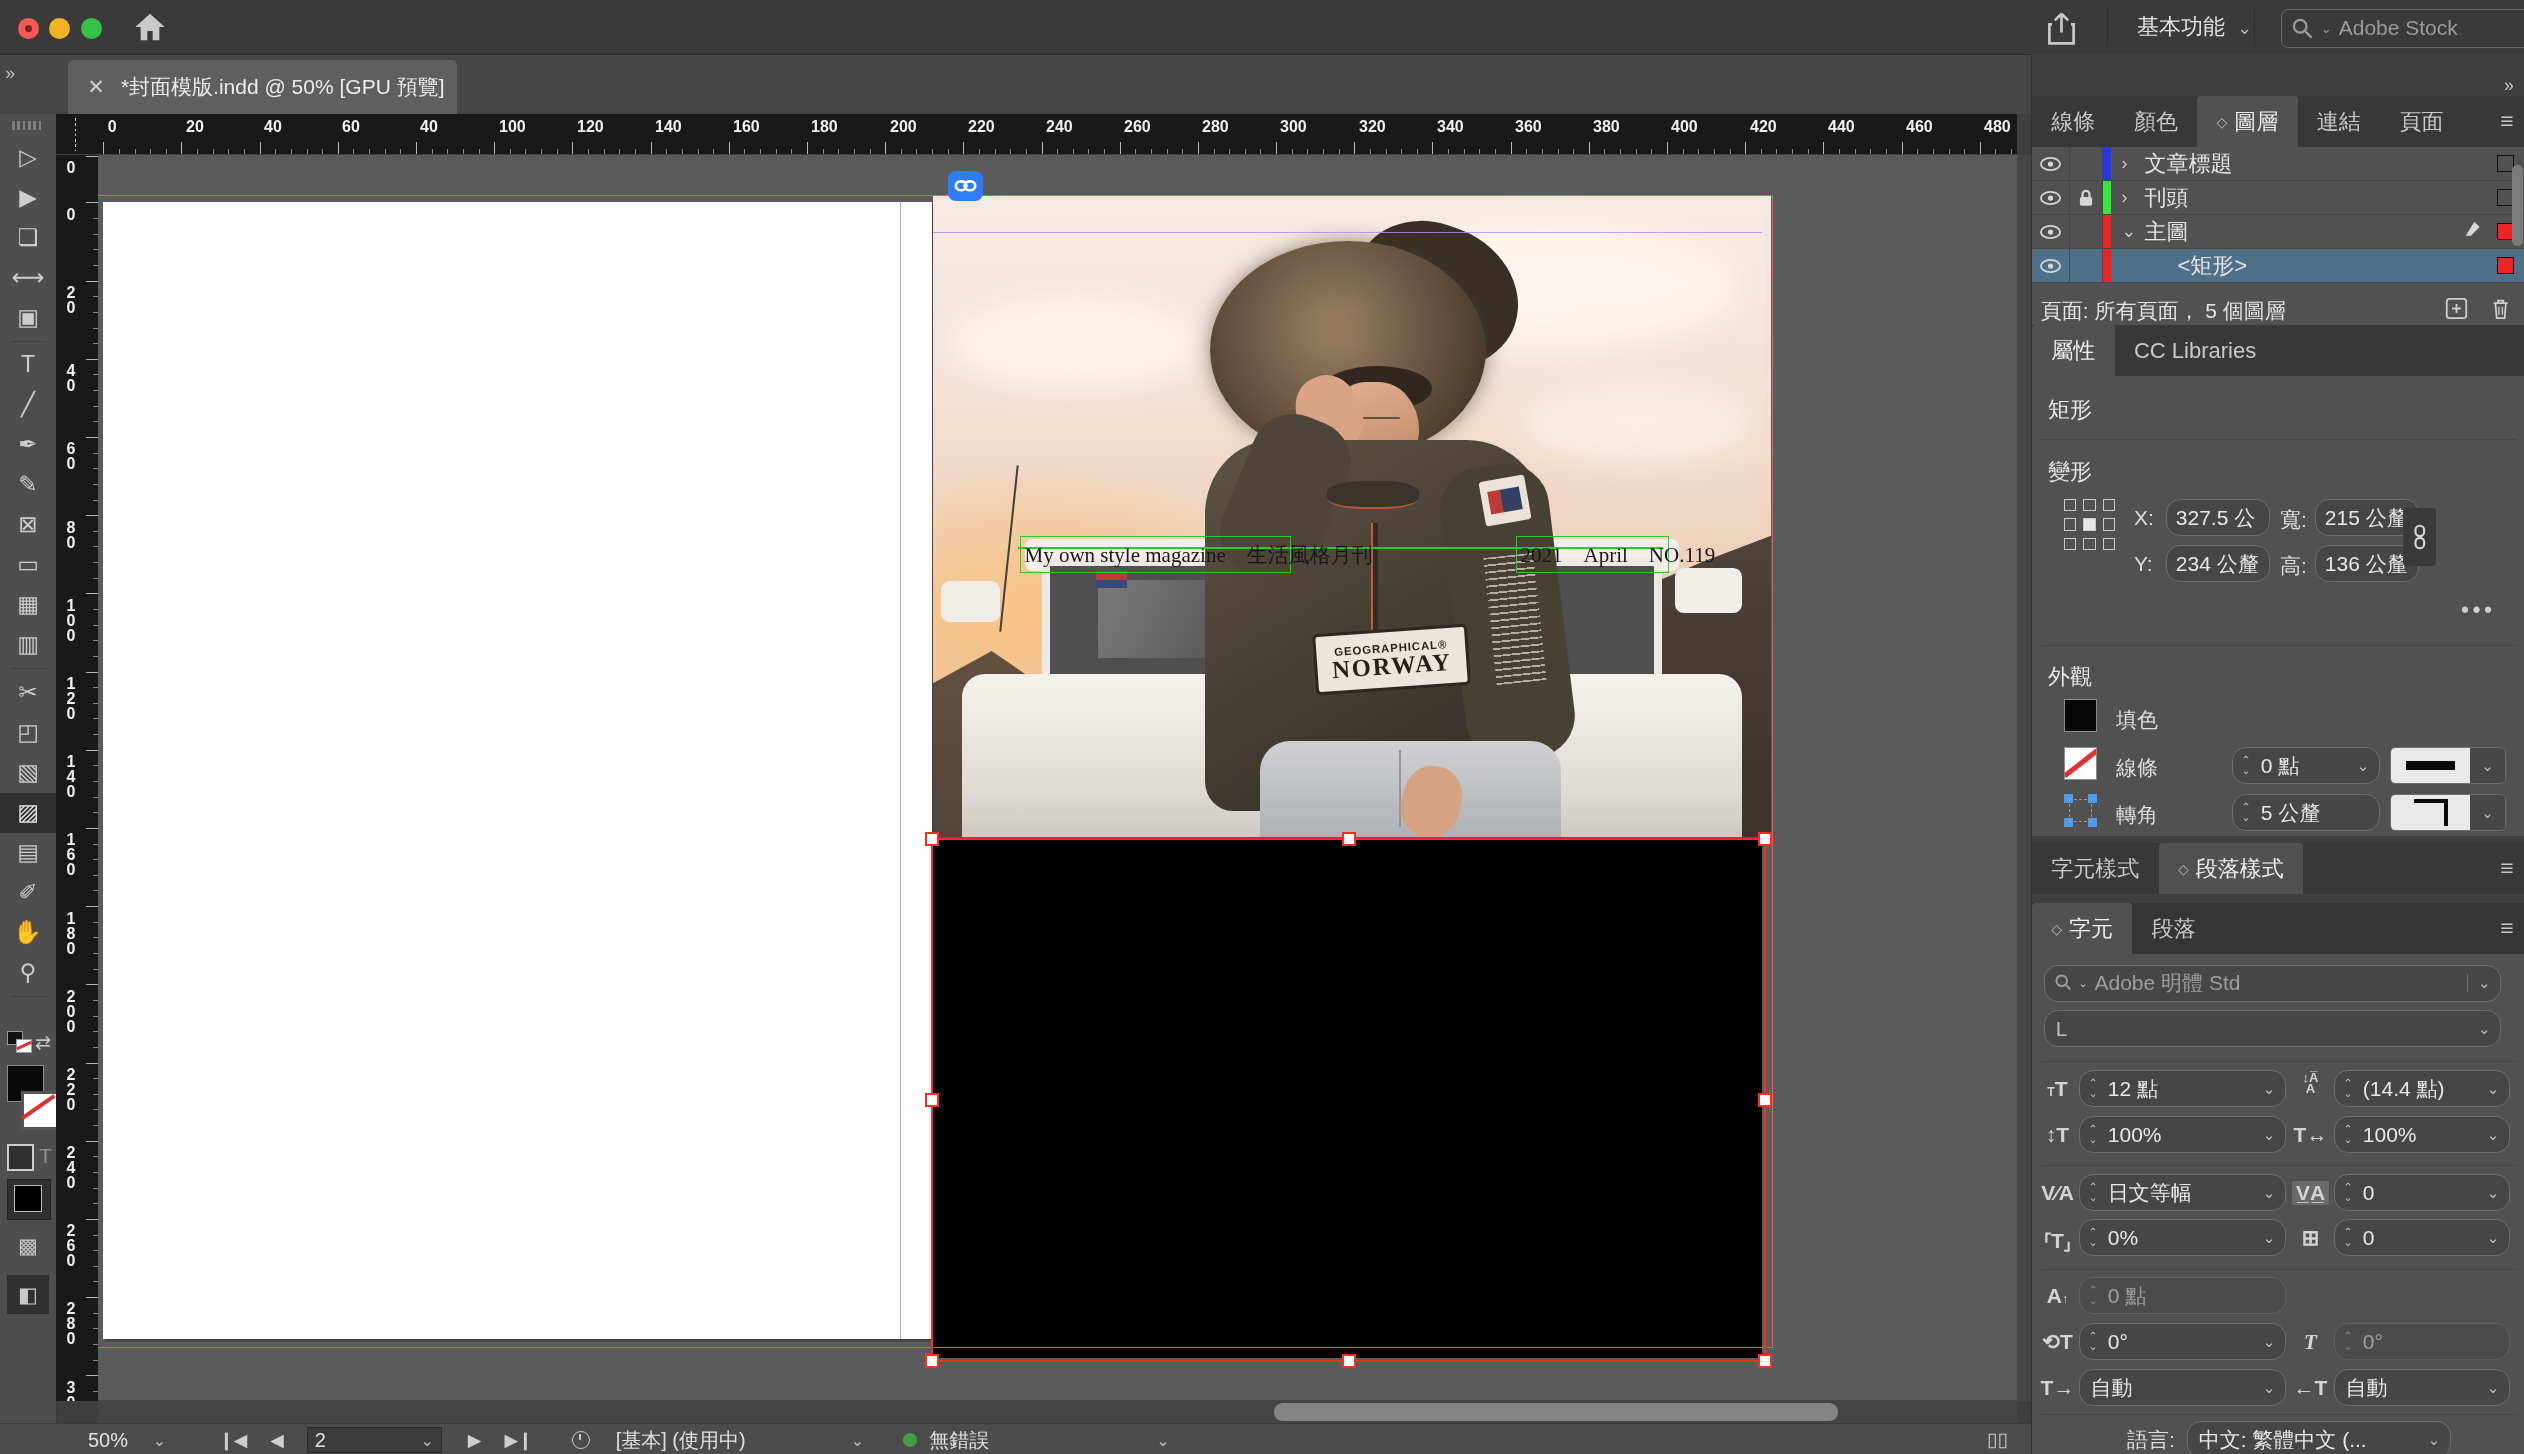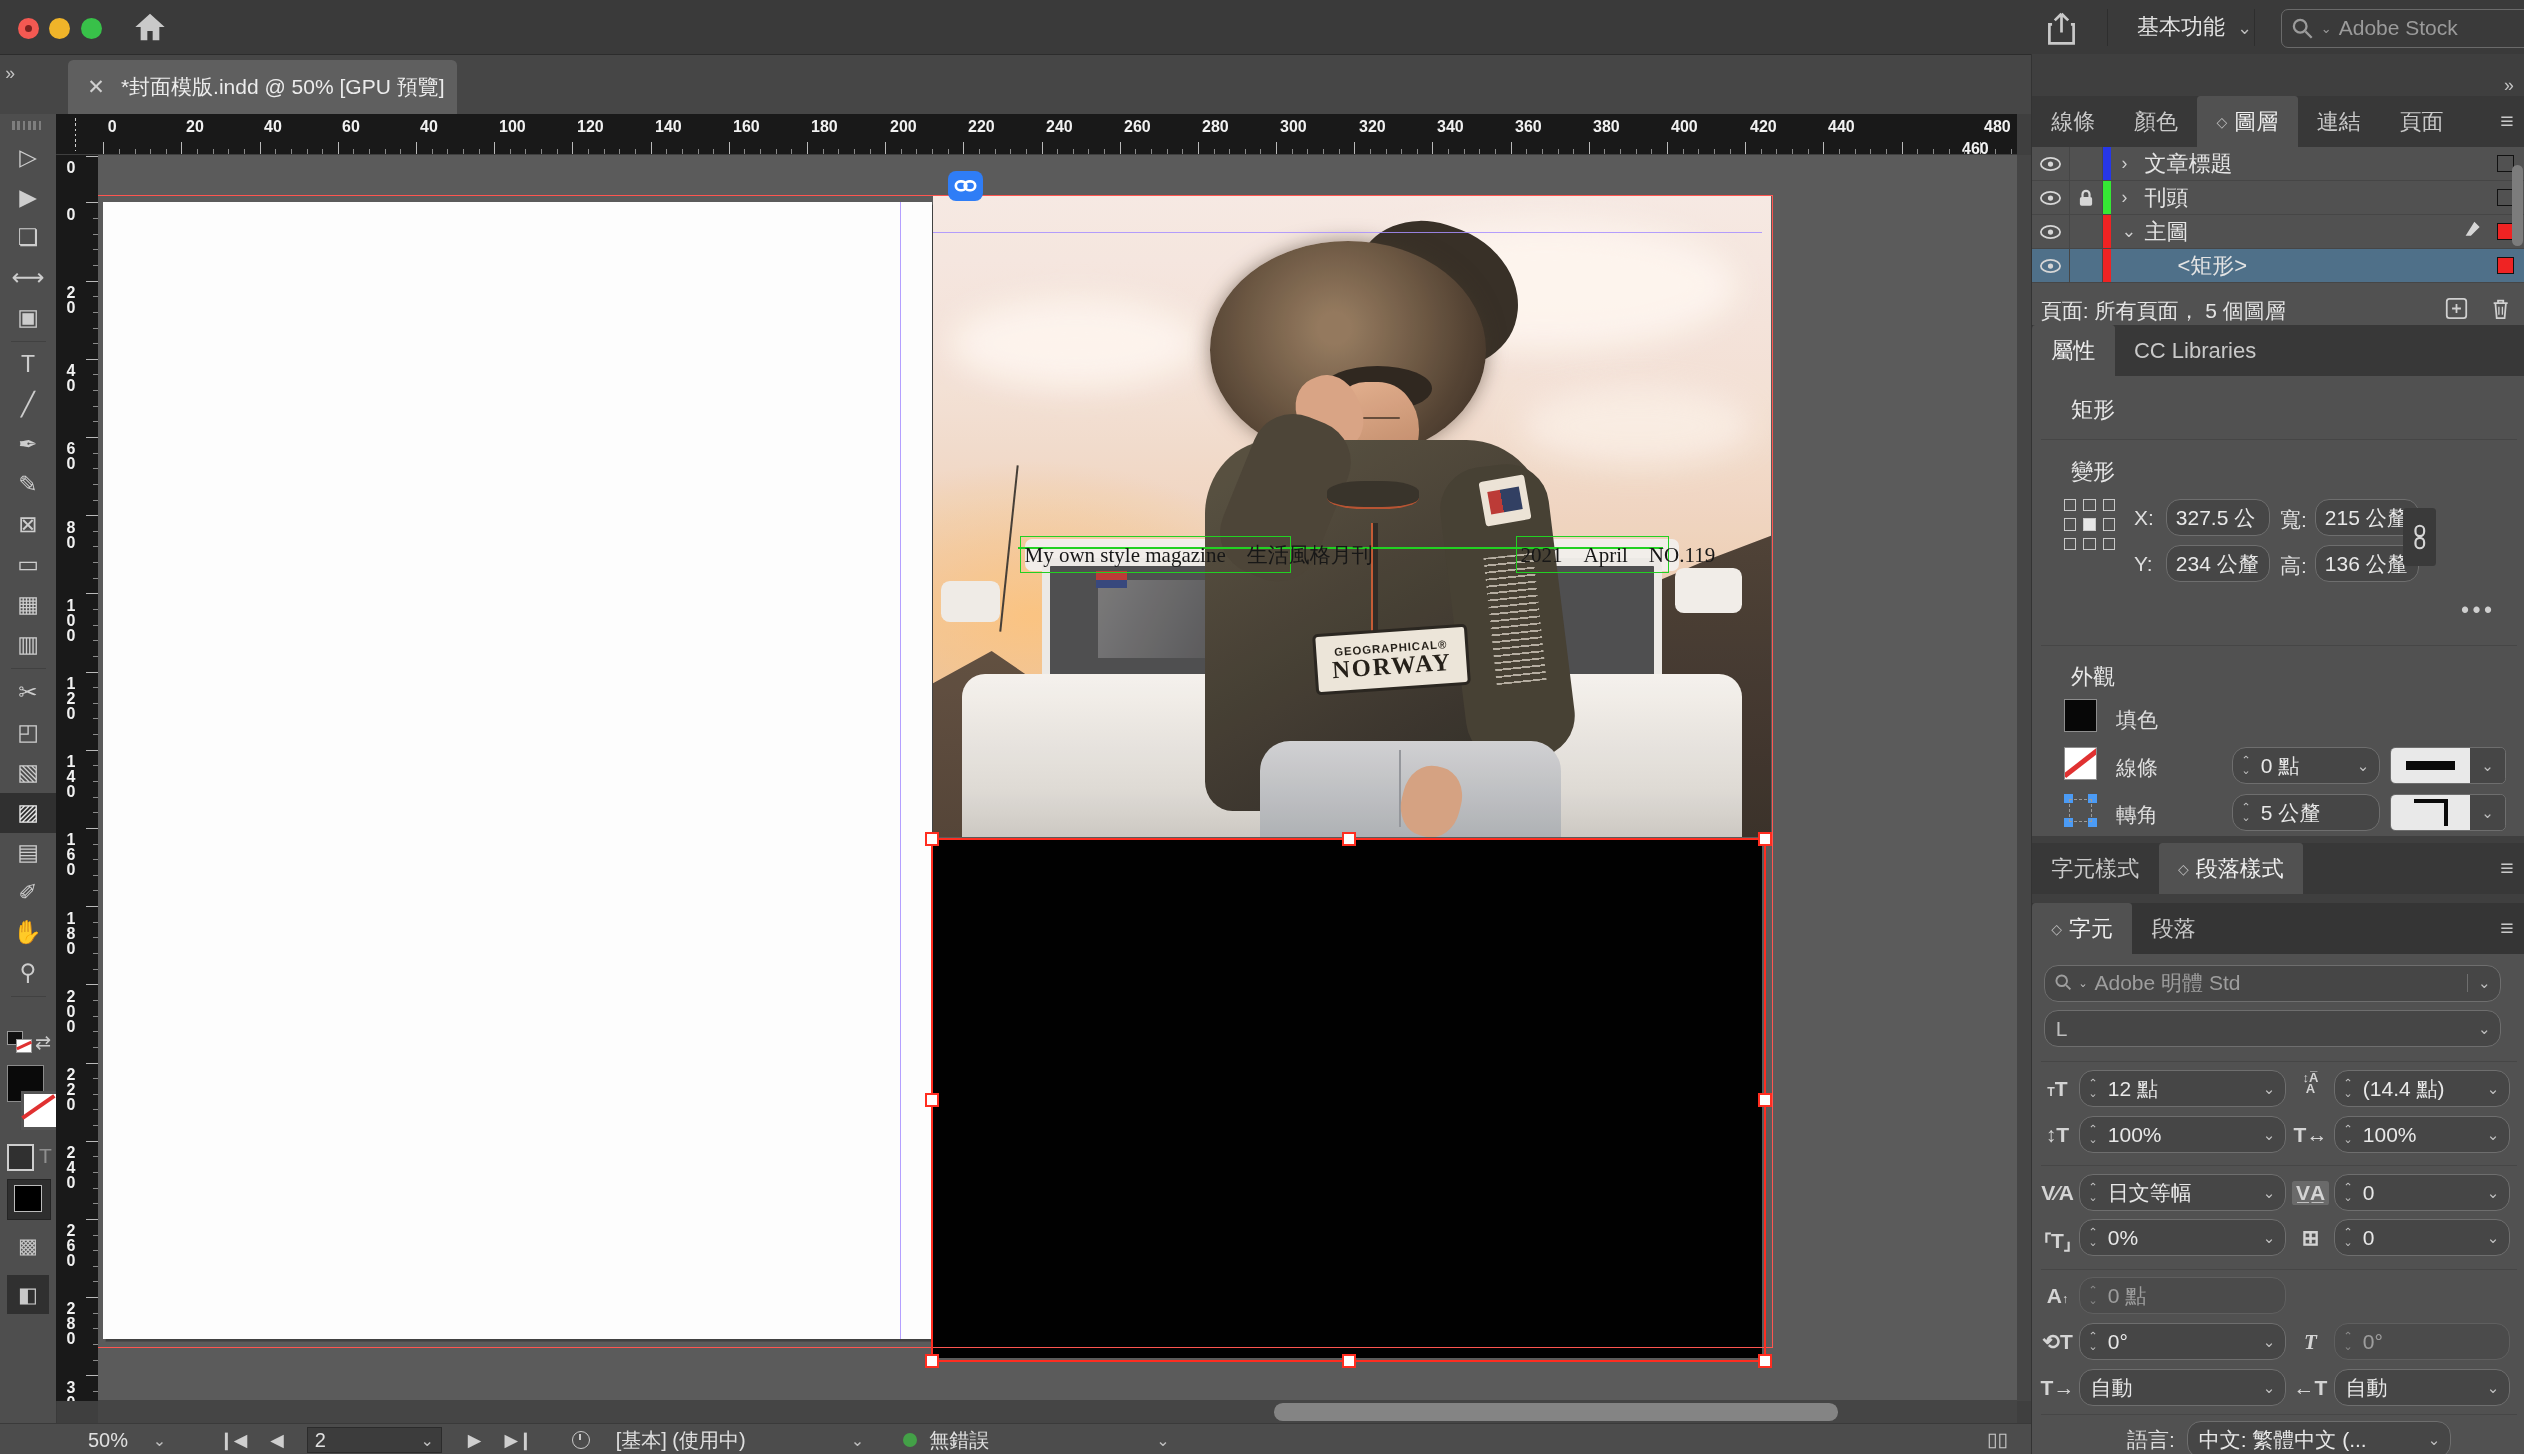--- a/index.html
+++ b/index.html
@@ -178,21 +178,21 @@
   .disc{width:23px;color:#cfcfcf;font-size:17.6px;}
   .lname{flex:1;}
   .proxy-sq{width:15px;height:15px;border:1.8px solid #111;margin-right:12.3px;}
   .proxy-sq.red{background:#ef2323;}
   .pen-ic{margin-right:14px;}
   #layers-footer{position:absolute;left:0;width:494px;height:32px;display:flex;align-items:center;font-size:21px;color:#e4e4e4;padding-left:8.8px;box-sizing:border-box;background:#515151;}
   #layers-footer .fic{margin-left:auto;}
   #layers-scroll{position:absolute;right:3.5px;top:69px;width:10.5px;height:81px;border-radius:5.3px;background:#7c7c7c;}
 
   
-  .sect-title{position:absolute;left:16px;font-size:22px;color:#e8e8e8;margin-left:23px;}
+  .sect-title{position:absolute;left:16px;font-size:22px;color:#e8e8e8;}
   .pdiv{position:absolute;left:8.8px;width:476px;height:0.9px;background:#464646;}
   .fld{position:absolute;height:37px;background:#464646;border:0.9px solid #6e6e6e;border-radius:14px;
        display:flex;align-items:center;font-size:21px;color:#e8e8e8;box-sizing:border-box;}
   .fld .stp{width:26px;display:flex;flex-direction:column;align-items:center;justify-content:center;color:#c2c2c2;font-size:11.4px;line-height:9.7px;}
   .fld .val{flex:1;overflow:hidden;white-space:nowrap;padding-left:1.8px;}
   .fld .dd{width:32px;text-align:center;color:#c2c2c2;font-size:15px;}
   .fld.dis{opacity:.5;}
   .flabel{position:absolute;font-size:21px;color:#dedede;}
   #proxy-grid{position:absolute;left:32px;top:165px;width:58px;height:58px;display:grid;grid-template-columns:repeat(3,12.3px);grid-template-rows:repeat(3,12.3px);gap:7px;}
   #proxy-grid span{border:1.8px solid #c9c9c9;box-sizing:border-box;}
@@ -430,21 +430,21 @@
       <div class="htick minor" style="left: 1678px;"></div>
       <div class="htick minor" style="left: 1694px;"></div>
       <div class="htick minor" style="left: 1710px;"></div>
       <div class="htick major" style="left: 1725px;"></div>
       <div class="hlab" style="left: 1730px;">440</div>
       <div class="htick minor" style="left: 1741px;"></div>
       <div class="htick minor" style="left: 1757px;"></div>
       <div class="htick minor" style="left: 1772px;"></div>
       <div class="htick minor" style="left: 1788px;"></div>
       <div class="htick major" style="left: 1804px;"></div>
-      <div class="hlab" style="left: 1864px; margin-top: 22px;">460</div>
+      <div class="hlab" style="left: 1808px;">460</div>
       <div class="htick minor" style="left: 1819px;"></div>
       <div class="htick minor" style="left: 1835px;"></div>
       <div class="htick minor" style="left: 1851px;"></div>
       <div class="htick minor" style="left: 1866px;"></div>
       <div class="htick major" style="left: 1882px;"></div>
       <div class="hlab" style="left: 1886px;">480</div>
       <div class="htick minor" style="left: 1897px;"></div>
       <div class="htick minor" style="left: 1913px;"></div>
     </div>
   <div class="abs" id="v-ruler">

